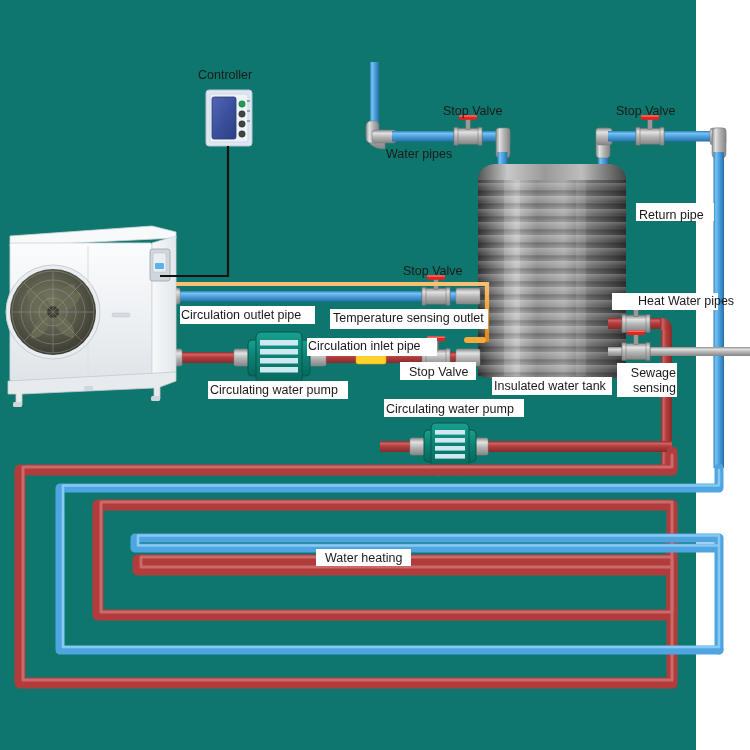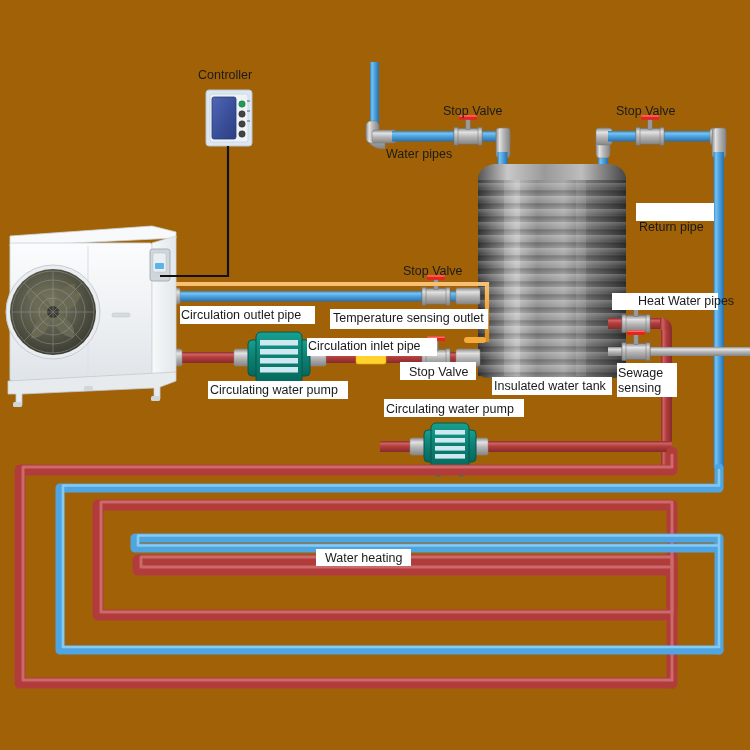--- a/index.html
+++ b/index.html
@@ -1,21 +1,21 @@
 <!DOCTYPE html>
 <html><head>
 <meta charset="utf-8">
 <title>Heat Pump Water Heating System Diagram</title>
 <style>
   html,body{margin:0;padding:0;background:#fff;}
   body{width:750px;height:750px;font-family:"Liberation Sans",sans-serif;overflow:hidden;}
-  #stage{position:relative;width:750px;height:750px;background:#a16207;}
+  #stage{position:relative;width:696px;height:750px;background:#0f766e;}
   svg#diagram{position:absolute;left:0;top:0;width:750px;height:750px;}
   .lbl{position:absolute;font-family:"Liberation Sans",sans-serif;font-size:12.5px;color:#1a1a1a;white-space:nowrap;line-height:1.15;}
-  .lbl.c{text-align:left;}
+  .lbl.c{text-align:right;}
 </style>
 </head>
 <body>
 
 <div id="stage">
 
 <svg id="diagram" viewBox="0 0 750 750">
   <defs>
 
     <linearGradient id="pipeBlueH" x1="0" y1="0" x2="0" y2="1">
@@ -343,21 +343,21 @@
     <rect x="612" y="293" width="106" height="17"></rect>
     <rect x="617" y="363" width="60" height="34"></rect>
     <rect x="636" y="203" width="78" height="18"></rect>
   </g>
 </svg>
 
 <div class="lbl" style="left:198px;top:68px;">Controller</div>
 <div class="lbl" style="left:386px;top:147px;">Water pipes</div>
 <div class="lbl" style="left:443px;top:104px;">Stop Valve</div>
 <div class="lbl" style="left:616px;top:104px;">Stop Valve</div>
-<div class="lbl" style="left:639px;top:220px;text-align:right;">Return pipe</div>
+<div class="lbl" style="left:639px;top:208px;text-align:right;">Return pipe</div>
 <div class="lbl" style="left:614px;top:294px;margin-left:24px;">Heat Water pipes</div>
 <div class="lbl c" style="left:618px;top:366px;width:58px;">Sewage</div>
 <div class="lbl c" style="left:618px;top:381px;width:58px;">sensing</div>
 <div class="lbl" style="left:494px;top:379px;">Insulated water tank</div>
 <div class="lbl" style="left:403px;top:264px;">Stop Valve</div>
 <div class="lbl" style="left:181px;top:308px;">Circulation outlet pipe</div>
 <div class="lbl" style="left:333px;top:311px;">Temperature sensing outlet</div>
 <div class="lbl" style="left:308px;top:339px;">Circulation inlet pipe</div>
 <div class="lbl" style="left:409px;top:365px;">Stop Valve</div>
 <div class="lbl" style="left:210px;top:383px;">Circulating water pump</div>

